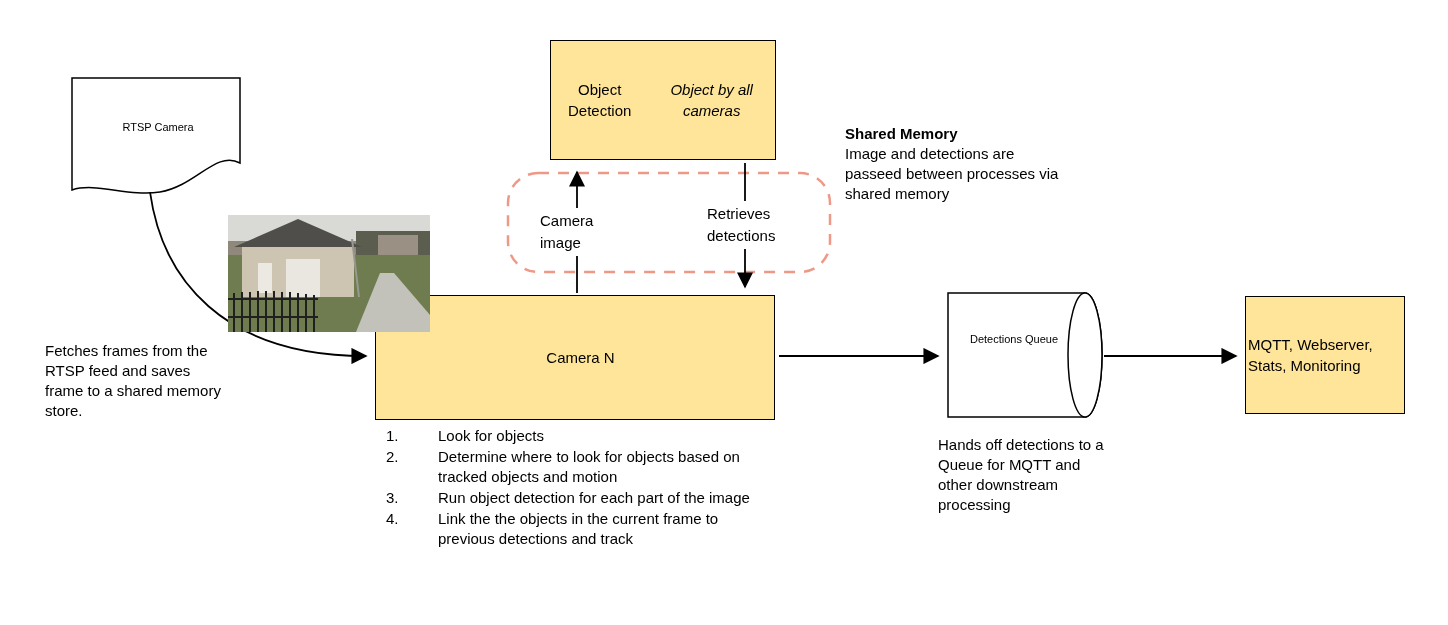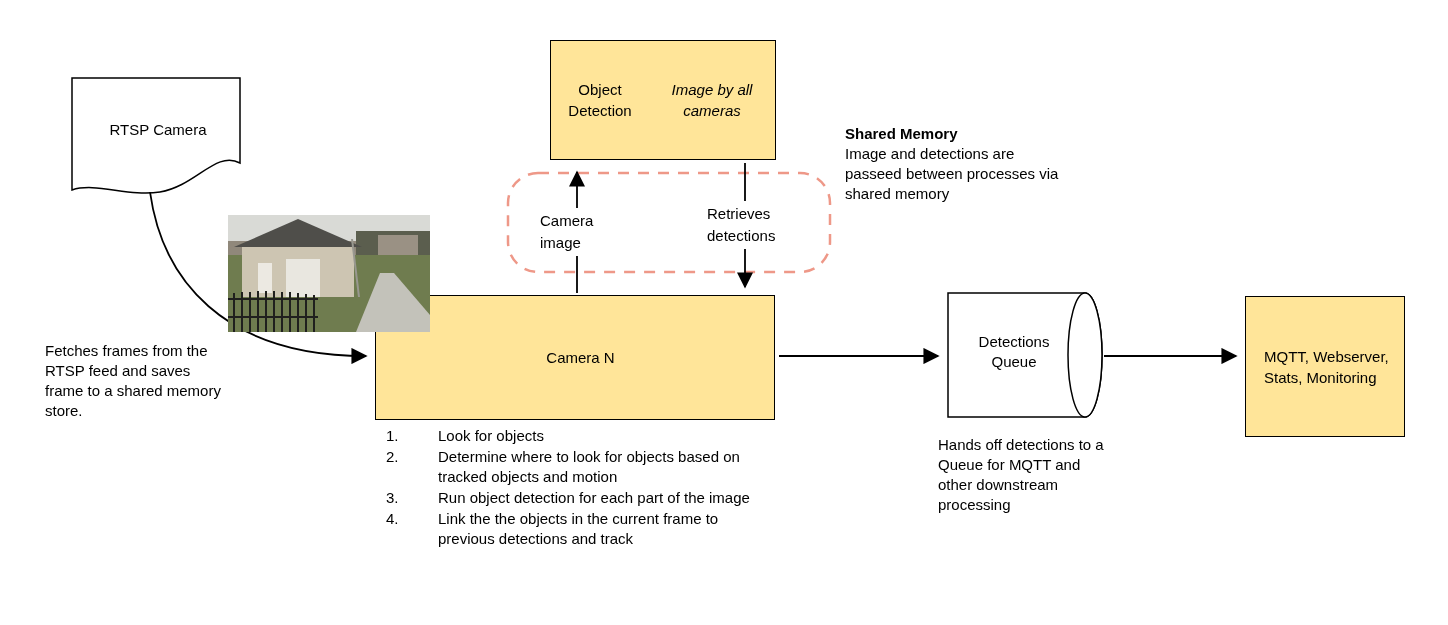--- a/index.html
+++ b/index.html
@@ -18,23 +18,23 @@
   .node {
     position:absolute; z-index:2;
     background:var(--node-fill,#ffe599);
     border:1px solid var(--node-border,#000000);
     display:flex; align-items:center; justify-content:center;
     text-align:center; font-size:15px; box-sizing:border-box;
   }
   #object-detection { left:550px; top:40px; width:226px; height:120px; line-height:1.4; }
   #object-detection .od-sub { font-style:italic; }
   #camera-n  { left:375px; top:295px; width:400px; height:125px;padding-left:11px; }
-  #outputs   { left:1245px; top:296px; width:160px; height:141px; justify-content:flex-start; text-align:left; padding-left:18px; line-height:1.4; }
+  #outputs   { left:1245px; top:296px; width:160px; height:118px; justify-content:flex-start; text-align:left; padding-left:2px; line-height:1.4; }
 
-  .plain-label { position:absolute; z-index:2; font-size:15px; line-height:1.35; }
+  .plain-label { position:absolute; z-index:2; font-size:11px; line-height:1.35; }
   #rtsp-label  { left:88px;  top:120px; width:140px; text-align:center; }
   #queue-label { left:958px; top:332px; width:112px; text-align:center; }
 
   .edge-label {
     position:absolute; z-index:4; background:#ffffff;
     font-size:15px; line-height:1.45; padding:2px 4px;
   }
   #passes-image-label { left:536px; top:208px; width:60px; }
   #retrieves-label    { left:703px; top:201px; width:88px; }
 
@@ -73,21 +73,21 @@
 
     <path class="edge" d="M150 192 C162 278 222 356 366 356" marker-end="url(#arrowhead)"></path>
     <path class="edge" d="M577 293 V172" marker-end="url(#arrowhead)"></path>
     <path class="edge" d="M745 163 V287" marker-end="url(#arrowhead)"></path>
     <path class="edge" d="M779 356 H938" marker-end="url(#arrowhead)"></path>
     <path class="edge" d="M1104 356 H1236" marker-end="url(#arrowhead)"></path>
   </svg>
 
   <div class="node" id="object-detection">
     <div class="od-title">Object Detection</div>
-    <div class="od-sub">Image by all cameras</div>
+    <div class="od-sub">Object by all cameras</div>
   </div>
 
   <div class="node" id="camera-n">
     <span>Camera N</span>
   </div>
 
   <div class="node" id="outputs">
     <span>MQTT, Webserver, Stats, Monitoring</span>
   </div>
 

